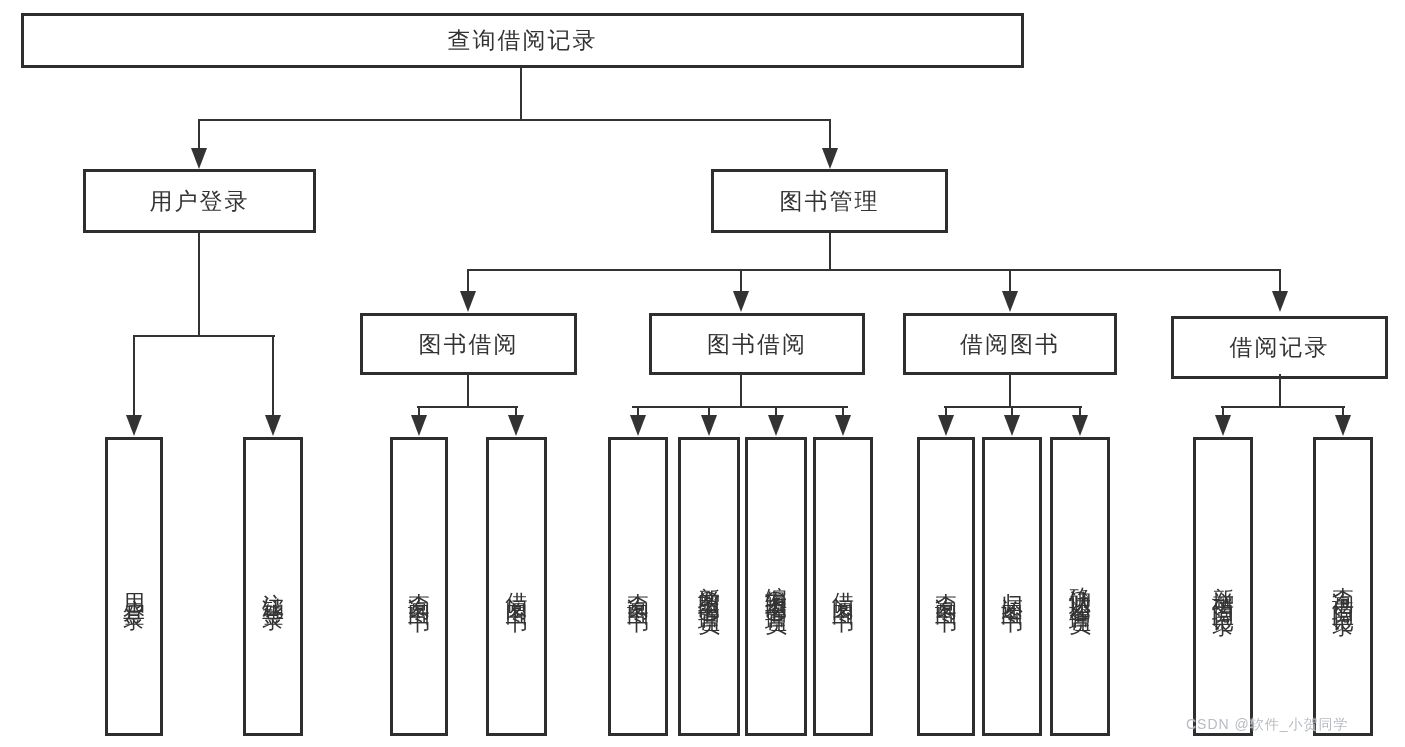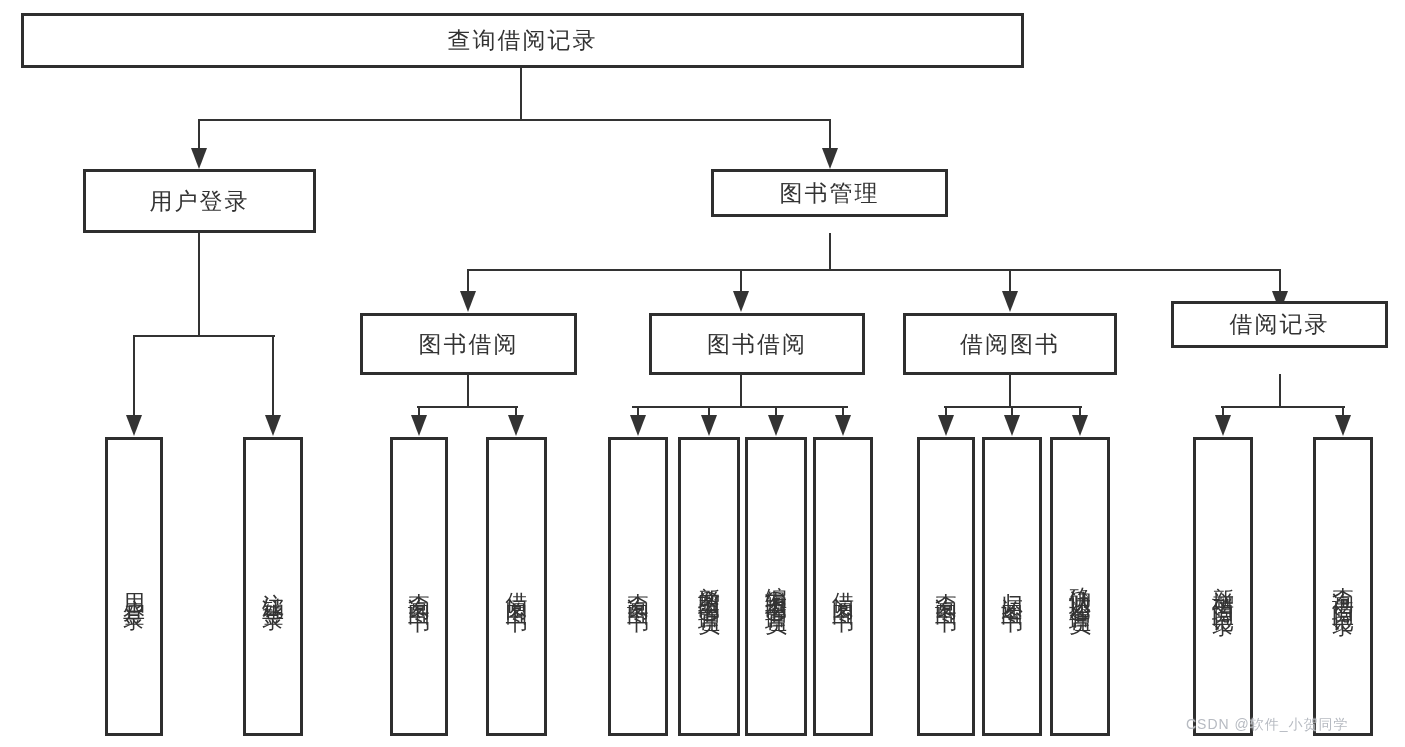--- a/index.html
+++ b/index.html
@@ -64,21 +64,21 @@
   <div class="vline" style="left:520px;top:68px;height:53px;"></div>
   <div class="hline" style="left:198px;top:119px;width:633px;"></div>
   <div class="vline" style="left:198px;top:119px;height:32px;"></div>
   <div class="vline" style="left:829px;top:119px;height:32px;"></div>
   <div class="arrow" style="left:191px;top:148px;"></div>
   <div class="arrow" style="left:822px;top:148px;"></div>
 
   <div class="box" style="left:83px;top:169px;width:233px;height:64px;">
     <span>用户登录</span>
   </div>
-  <div class="box" style="left:711px;top:169px;width:237px;height:48px;">
+  <div class="box" style="left:711px;top:169px;width:237px;height:64px;">
     <span>图书管理</span>
   </div>
 
   <div class="vline" style="left:198px;top:233px;height:104px;"></div>
   <div class="hline" style="left:133px;top:335px;width:142px;"></div>
   <div class="vline" style="left:133px;top:335px;height:82px;"></div>
   <div class="vline" style="left:272px;top:335px;height:82px;"></div>
   <div class="arrow" style="left:126px;top:415px;"></div>
   <div class="arrow" style="left:265px;top:415px;"></div>
 
@@ -95,21 +95,21 @@
 
   <div class="box" style="left:360px;top:313px;width:217px;height:62px;">
     <span>图书借阅</span>
   </div>
   <div class="box" style="left:633px;top:313px;width:216px;height:62px;margin-left:16px;">
     <span>图书借阅</span>
   </div>
   <div class="box" style="left:903px;top:313px;width:214px;height:62px;">
     <span>借阅图书</span>
   </div>
-  <div class="box" style="left:1171px;top:301px;width:217px;height:47px;">
+  <div class="box" style="left:1171px;top:316px;width:217px;height:63px;">
     <span>借阅记录</span>
   </div>
 
   <div class="vline" style="left:467px;top:374px;height:34px;"></div>
   <div class="hline" style="left:417px;top:406px;width:101px;"></div>
   <div class="vline" style="left:418px;top:406px;height:12px;"></div>
   <div class="vline" style="left:515px;top:406px;height:12px;"></div>
   <div class="arrow" style="left:411px;top:415px;"></div>
   <div class="arrow" style="left:508px;top:415px;"></div>
 

